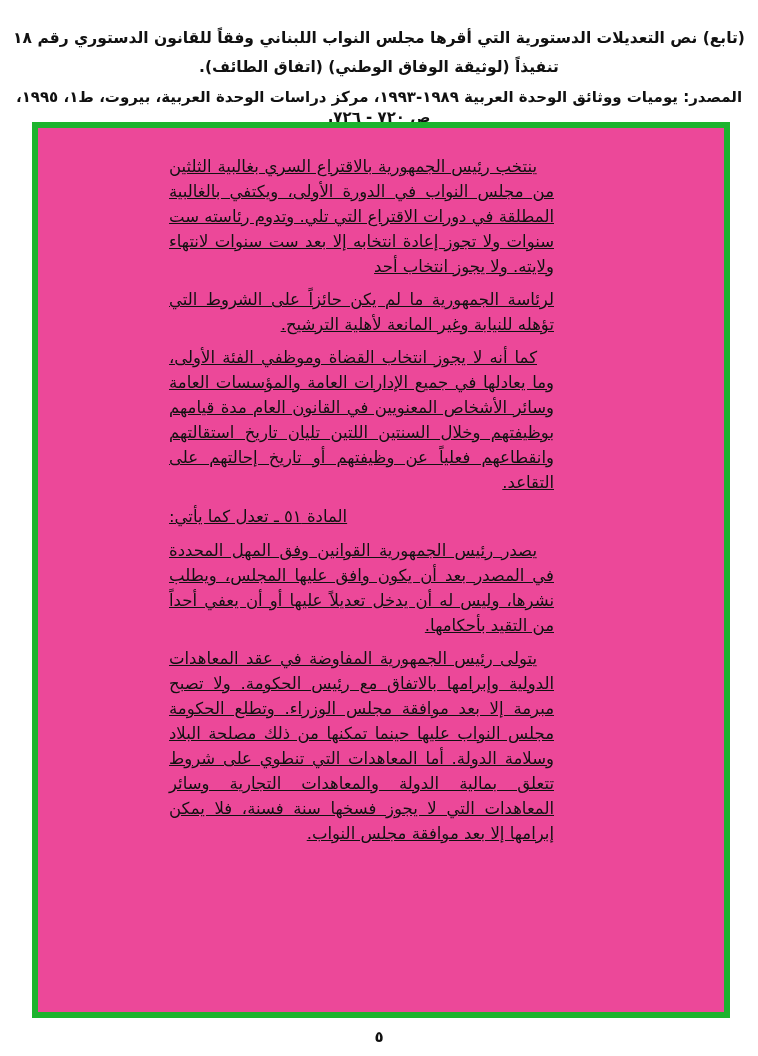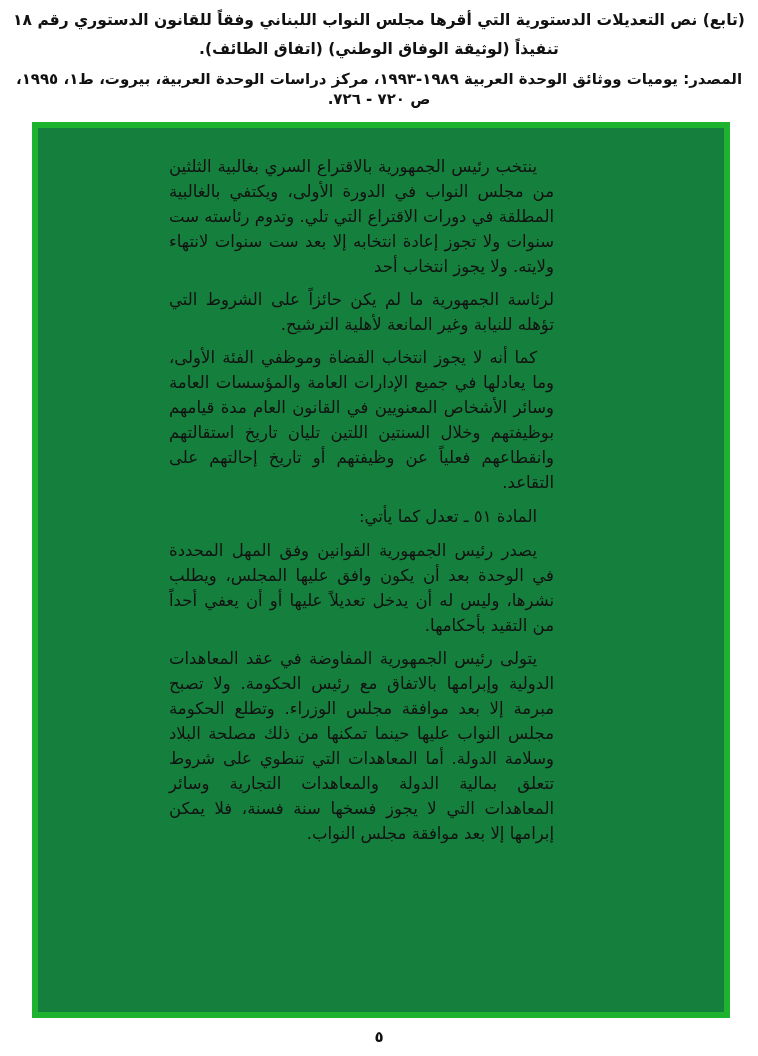--- a/index.html
+++ b/index.html
@@ -17,60 +17,61 @@
     position: relative;
     width: 758px;
     height: 1056px;
     background: #ffffff;
   }
   .doc-header {
     direction: rtl;
     text-align: center;
     width: 744px;
     margin: 0 auto;
-    padding-top: 6px;
+    padding-top: 24px;
     font-weight: bold;
   }
   .doc-header .title {
     font-size: 15.5px;
     line-height: 29px;
     letter-spacing: 0;
   }
   .doc-header .source {
     font-size: 15px;
     line-height: 20px;
     margin-top: 5px;
   }
   .green-frame {
     position: absolute;
     left: 32px;
     top: 122px;
     width: 686px;   
     height: 884px;
     border: 6px solid #404040;
-    background: #15803d;
+    background: #ec4899;
     box-sizing: content-box;
+    text-decoration: underline;
   }
   .text-column {
     direction: rtl;
     width: 385px;
     margin: 26px 170px 0 131px;
   }
   .text-column p {
     margin: 0 0 8px 0;
     font-size: 16.5px;
     line-height: 25px;
     text-align: justify;
     text-justify: inter-word;
   }
   .text-column p.par-indent {
     text-indent: 17px;
   }
   .text-column p.article-heading {
-    text-align: right;
+    text-align: left;
     text-indent: 17px;
     margin: 9px 0 9px 0;
   }
   .page-number {
     position: absolute;
     left: 0;
     right: 0;
     bottom: 10px;
     text-align: center;
     font-weight: bold;
@@ -88,20 +89,20 @@
     <div class="source">المصدر: يوميات ووثائق الوحدة العربية ١٩٨٩-١٩٩٣، مركز دراسات الوحدة العربية، بيروت، ط١، ١٩٩٥، ص ٧٢٠ - ٧٢٦.</div>
   </header>
 
   <div class="green-frame" id="green-frame" style="border-color: rgb(29, 179, 46);">
     <div class="text-column" id="text-column">
 
     <p class="body-paragraph par-indent">ينتخب رئيس الجمهورية بالاقتراع السري بغالبية الثلثين من مجلس النواب في الدورة الأولى، ويكتفي بالغالبية المطلقة في دورات الاقتراع التي تلي. وتدوم رئاسته ست سنوات ولا تجوز إعادة انتخابه إلا بعد ست سنوات لانتهاء ولايته. ولا يجوز انتخاب أحد</p>
         <p class="body-paragraph">لرئاسة الجمهورية ما لم يكن حائزاً على الشروط التي تؤهله للنيابة وغير المانعة لأهلية الترشيح.</p>
         <p class="body-paragraph par-indent">كما أنه لا يجوز انتخاب القضاة وموظفي الفئة الأولى، وما يعادلها في جميع الإدارات العامة والمؤسسات العامة وسائر الأشخاص المعنويين في القانون العام مدة قيامهم بوظيفتهم وخلال السنتين اللتين تليان تاريخ استقالتهم وانقطاعهم فعلياً عن وظيفتهم أو تاريخ إحالتهم على التقاعد.</p>
         <p class="article-heading">المادة ٥١ ـ تعدل كما يأتي:</p>
-        <p class="body-paragraph par-indent">يصدر رئيس الجمهورية القوانين وفق المهل المحددة في الوحدة بعد أن يكون وافق عليها المجلس، ويطلب نشرها، وليس له أن يدخل تعديلاً عليها أو أن يعفي أحداً من التقيد بأحكامها.</p>
+        <p class="body-paragraph par-indent">يصدر رئيس الجمهورية القوانين وفق المهل المحددة في المصدر بعد أن يكون وافق عليها المجلس، ويطلب نشرها، وليس له أن يدخل تعديلاً عليها أو أن يعفي أحداً من التقيد بأحكامها.</p>
         <p class="body-paragraph par-indent">يتولى رئيس الجمهورية المفاوضة في عقد المعاهدات الدولية وإبرامها بالاتفاق مع رئيس الحكومة. ولا تصبح مبرمة إلا بعد موافقة مجلس الوزراء. وتطلع الحكومة مجلس النواب عليها حينما تمكنها من ذلك مصلحة البلاد وسلامة الدولة. أما المعاهدات التي تنطوي على شروط تتعلق بمالية الدولة والمعاهدات التجارية وسائر المعاهدات التي لا يجوز فسخها سنة فسنة، فلا يمكن إبرامها إلا بعد موافقة مجلس النواب.</p>
       </div>
   </div>
 
   <div class="page-number">٥</div>
 
 </div>
 
 </body></html>

